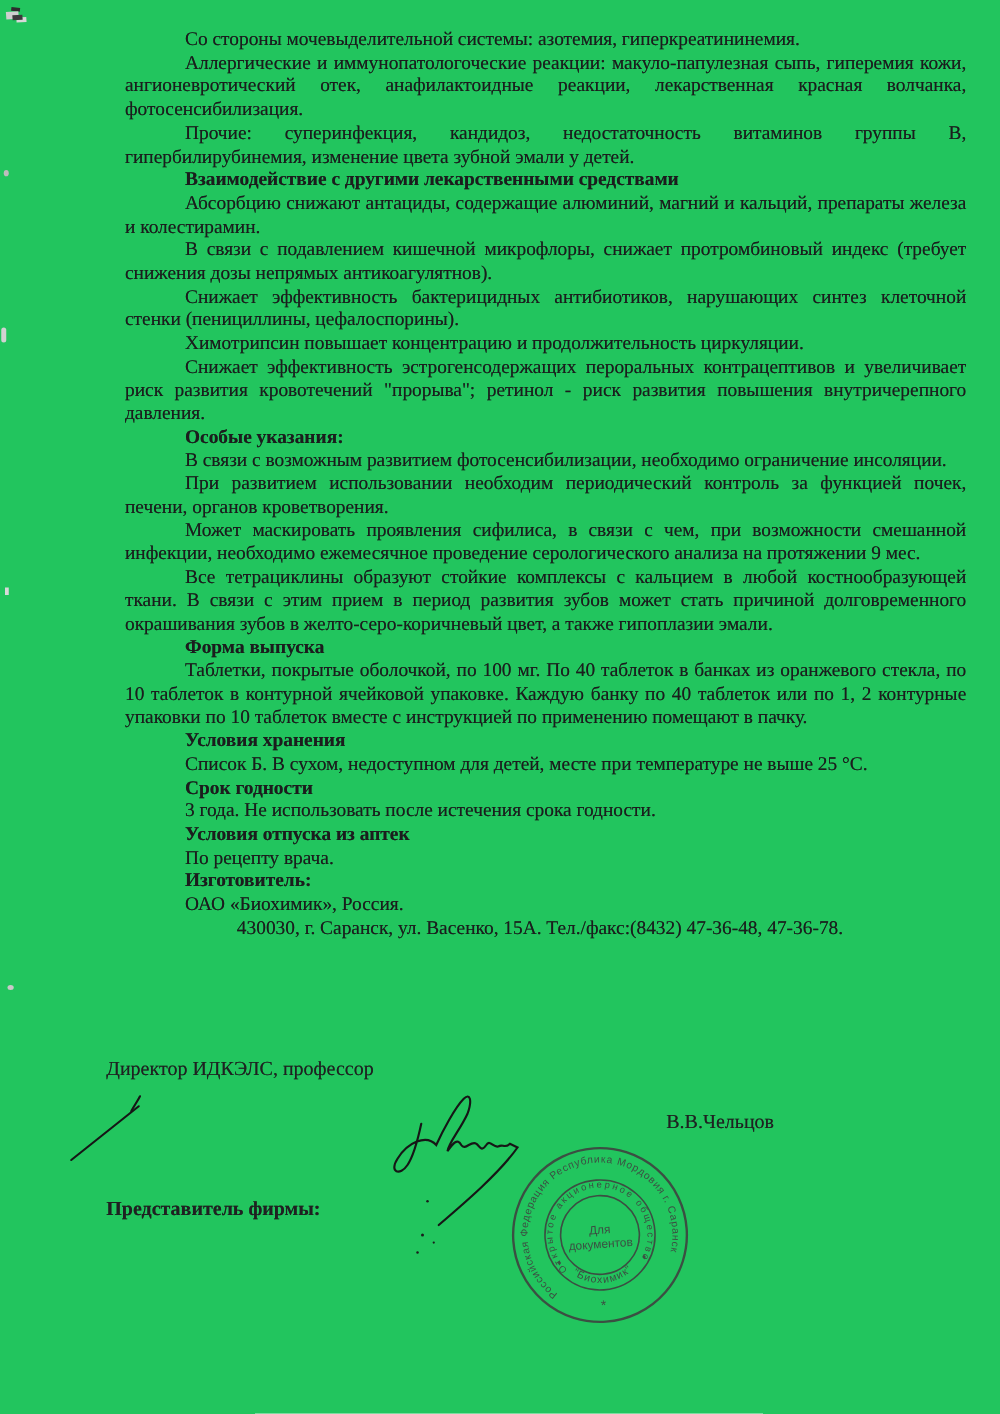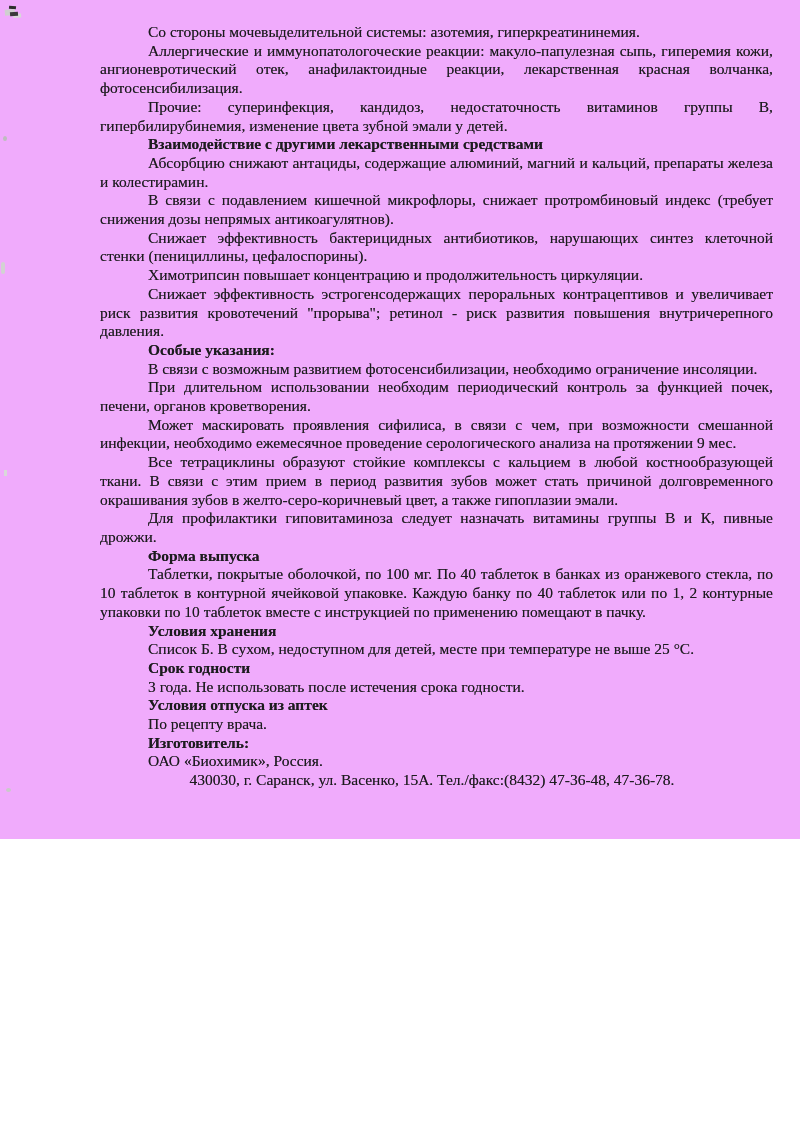--- a/index.html
+++ b/index.html
@@ -1,20 +1,20 @@
 <!DOCTYPE html>
 <html><head>
 <meta charset="utf-8">
 <title>Scanned document</title>
 <style>
   * { margin:0; padding:0; box-sizing:border-box; }
   html,body { background:#ffffff; }
   .page {
-    position:relative; width:800px; height:839px;
-    background:#f0abfc; overflow:hidden;
+    position:relative; width:800px; height:1131px;
+    background:#22c55e; overflow:hidden;
     font-family:"Liberation Serif", serif;
   }
   
   .doc {
     position:absolute; left:100px; top:23px; width:673px;
     font-size:15.5px; line-height:18.7px; color:#1c1c1e;
     text-align:justify; text-shadow:0 0 .5px rgba(10,10,10,.55);
   }
   .doc .p, .doc .h { text-indent:48px; }
   .doc .h { font-weight:700; }
@@ -57,24 +57,23 @@
       <div class="p">Аллергические и иммунопатологоческие реакции: макуло-папулезная сыпь, гиперемия кожи, ангионевротический отек, анафилактоидные реакции, лекарственная красная волчанка, фотосенсибилизация.</div>
       <div class="p">Прочие: суперинфекция, кандидоз, недостаточность витаминов группы В, гипербилирубинемия, изменение цвета зубной эмали у детей.</div>
       <div class="h">Взаимодействие с другими лекарственными средствами</div>
       <div class="p">Абсорбцию снижают антациды, содержащие алюминий, магний и кальций, препараты железа и колестирамин.</div>
       <div class="p">В связи с подавлением кишечной микрофлоры, снижает протромбиновый индекс (требует снижения дозы непрямых антикоагулятнов).</div>
       <div class="p">Снижает эффективность бактерицидных антибиотиков, нарушающих синтез клеточной стенки (пенициллины, цефалоспорины).</div>
       <div class="p">Химотрипсин повышает концентрацию и продолжительность циркуляции.</div>
       <div class="p">Снижает эффективность эстрогенсодержащих пероральных контрацептивов и увеличивает риск развития кровотечений "прорыва"; ретинол - риск развития повышения внутричерепного давления.</div>
       <div class="h">Особые указания:</div>
       <div class="p">В связи с возможным развитием фотосенсибилизации, необходимо ограничение инсоляции.</div>
-      <div class="p">При длительном использовании необходим периодический контроль за функцией почек, печени, органов кроветворения.</div>
+      <div class="p">При развитием использовании необходим периодический контроль за функцией почек, печени, органов кроветворения.</div>
       <div class="p">Может маскировать проявления сифилиса, в связи с чем, при возможности смешанной инфекции, необходимо ежемесячное проведение серологического анализа на протяжении 9 мес.</div>
       <div class="p">Все тетрациклины образуют стойкие комплексы с кальцием в любой костнообразующей ткани. В связи с этим прием в период развития зубов может стать причиной долговременного окрашивания зубов в желто-серо-коричневый цвет, а также гипоплазии эмали.</div>
-      <div class="p">Для профилактики гиповитаминоза следует назначать витамины группы В и К, пивные дрожжи.</div>
       <div class="h">Форма выпуска</div>
       <div class="p">Таблетки, покрытые оболочкой, по 100 мг. По 40 таблеток в банках из оранжевого стекла, по 10 таблеток в контурной ячейковой упаковке. Каждую банку по 40 таблеток или по 1, 2 контурные упаковки по 10 таблеток вместе с инструкцией по применению помещают в пачку.</div>
       <div class="h">Условия хранения</div>
       <div class="p">Список Б. В сухом, недоступном для детей, месте при температуре не выше 25 °С.</div>
       <div class="h">Срок годности</div>
       <div class="p">3 года. Не использовать после истечения срока годности.</div>
       <div class="h">Условия отпуска из аптек</div>
       <div class="p">По рецепту врача.</div>
       <div class="h">Изготовитель:</div>
       <div class="p">ОАО «Биохимик», Россия.</div>

